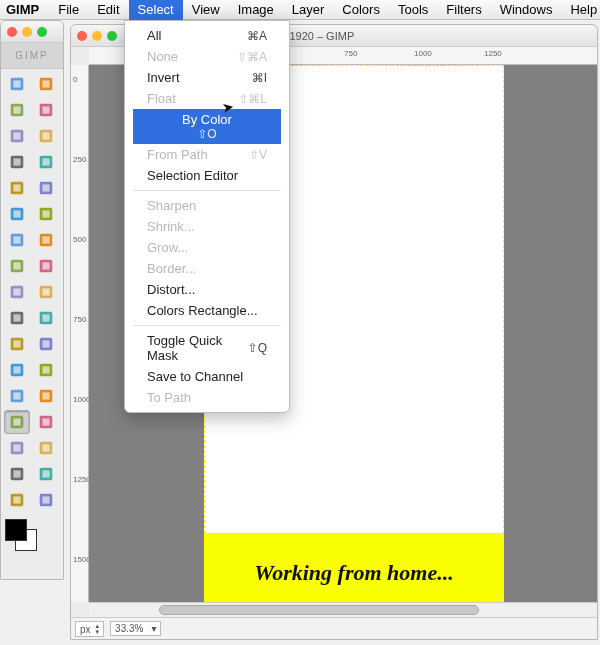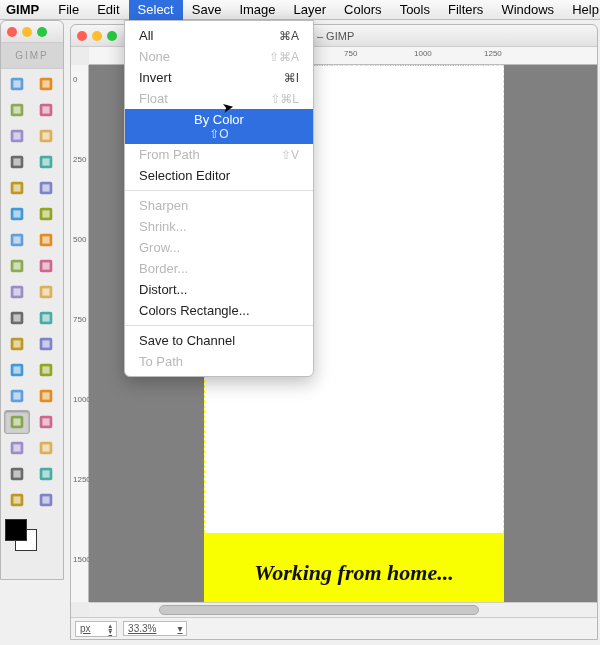--- a/index.html
+++ b/index.html
@@ -38,41 +38,41 @@
   .ruler-v span{ position:absolute; left:2px; writing-mode: horizontal-tb; }
   .canvas-area { flex:1; background:#808080; position:relative; overflow:hidden;}
   .canvas { position:absolute; left:115px; top:0; width:300px; height:548px; background:#fff; }
   .marching { position:absolute; inset:0; border:1px dashed #000; }
   .marching::after{content:"";position:absolute;inset:-1px;border:1px dashed #ff0;}
   .yellow-band { position:absolute; left:0; right:0; bottom:0; height:80px; background:#faff00; display:flex; align-items:center; justify-content:center;}
   .yellow-band .txt { font-family: Georgia, 'Times New Roman', serif; font-weight:700; font-style:italic; font-size:22px; color:#111;}
   .scroll-h { height:15px; background:#efefef; border-top:1px solid #ccc; margin-left:18px; position:relative;}
   .scroll-h .thumb{ position:absolute; left:70px; top:2px; height:10px; width:320px; background:#c8c8c8; border:1px solid #aaa; border-radius:5px;}
   .statusbar { height:22px; background:#f2f2f2; border-top:1px solid #ccc; display:flex; align-items:center; font-size:10px; color:#555; padding:0 4px; gap:6px;}
-  .statusbar .box{ border:1px solid #bbb; padding:1px 4px; background:#fff; display:flex; align-items:flex-start; gap:18px;text-decoration:underline;}
+  .statusbar .box{ border:1px solid #bbb; padding:1px 4px; background:#fff; display:flex; align-items:flex-end; gap:5px;}
   .mini-arrows{font-size:7px; line-height:6px; display:flex; flex-direction:column;}
 
   
-  .dropdown { position:absolute; left:124px; top:20px; width:190px; background:#fff; border:1px solid #bdbdbd; border-radius:0 0 6px 6px; box-shadow:0 6px 18px rgba(0,0,0,.25); padding:4px 0; z-index:100;}
+  .dropdown { position:absolute; left:124px; top:20px; width:166px; background:#fff; border:1px solid #bdbdbd; border-radius:0 0 6px 6px; box-shadow:0 6px 18px rgba(0,0,0,.25); padding:4px 8px; z-index:100;}
   .dd-item { display:flex; justify-content:space-between; align-items:center; padding:3px 14px; font-size:13px; color:#222;}
   .dd-item.disabled{ color:#b8b8b8;}
   .dd-item.highlight{ background:#2f6fe0; color:#fff;flex-direction:column;}
   .dd-sep{ height:1px; background:#e0e0e0; margin:4px 0;}
   .dd-item .sc{ font-size:12px; color:inherit; opacity:.85;}
   .cursor { position:absolute; left:222px; top:99px; z-index:200; font-size:14px; transform:rotate(-10deg); color:#000;}
 </style>
 </head>
 <body>
 
 <div class="menubar">
   <span class="app-name">GIMP</span>
   <span class="mitem">File</span>
   <span class="mitem">Edit</span>
   <span class="mitem active">Select</span>
-  <span class="mitem">Save</span>
+  <span class="mitem">View</span>
   <span class="mitem">Image</span>
   <span class="mitem">Layer</span>
   <span class="mitem">Colors</span>
   <span class="mitem">Tools</span>
   <span class="mitem">Filters</span>
   <span class="mitem">Windows</span>
   <span class="mitem">Help</span>
 </div>
 
 <div class="toolbox">
@@ -398,20 +398,24 @@
     <div class="dd-item">
       <span>Distort...</span>
       <span class="sc"></span>
     </div>
     <div class="dd-item">
       <span>Colors Rectangle...</span>
       <span class="sc"></span>
     </div>
     <div class="dd-sep"></div>
     <div class="dd-item">
+      <span>Toggle Quick Mask</span>
+      <span class="sc">⇧Q</span>
+    </div>
+    <div class="dd-item">
       <span>Save to Channel</span>
       <span class="sc"></span>
     </div>
     <div class="dd-item disabled">
       <span>To Path</span>
       <span class="sc"></span>
     </div>
   </div>
 <div class="cursor">➤</div>
 

